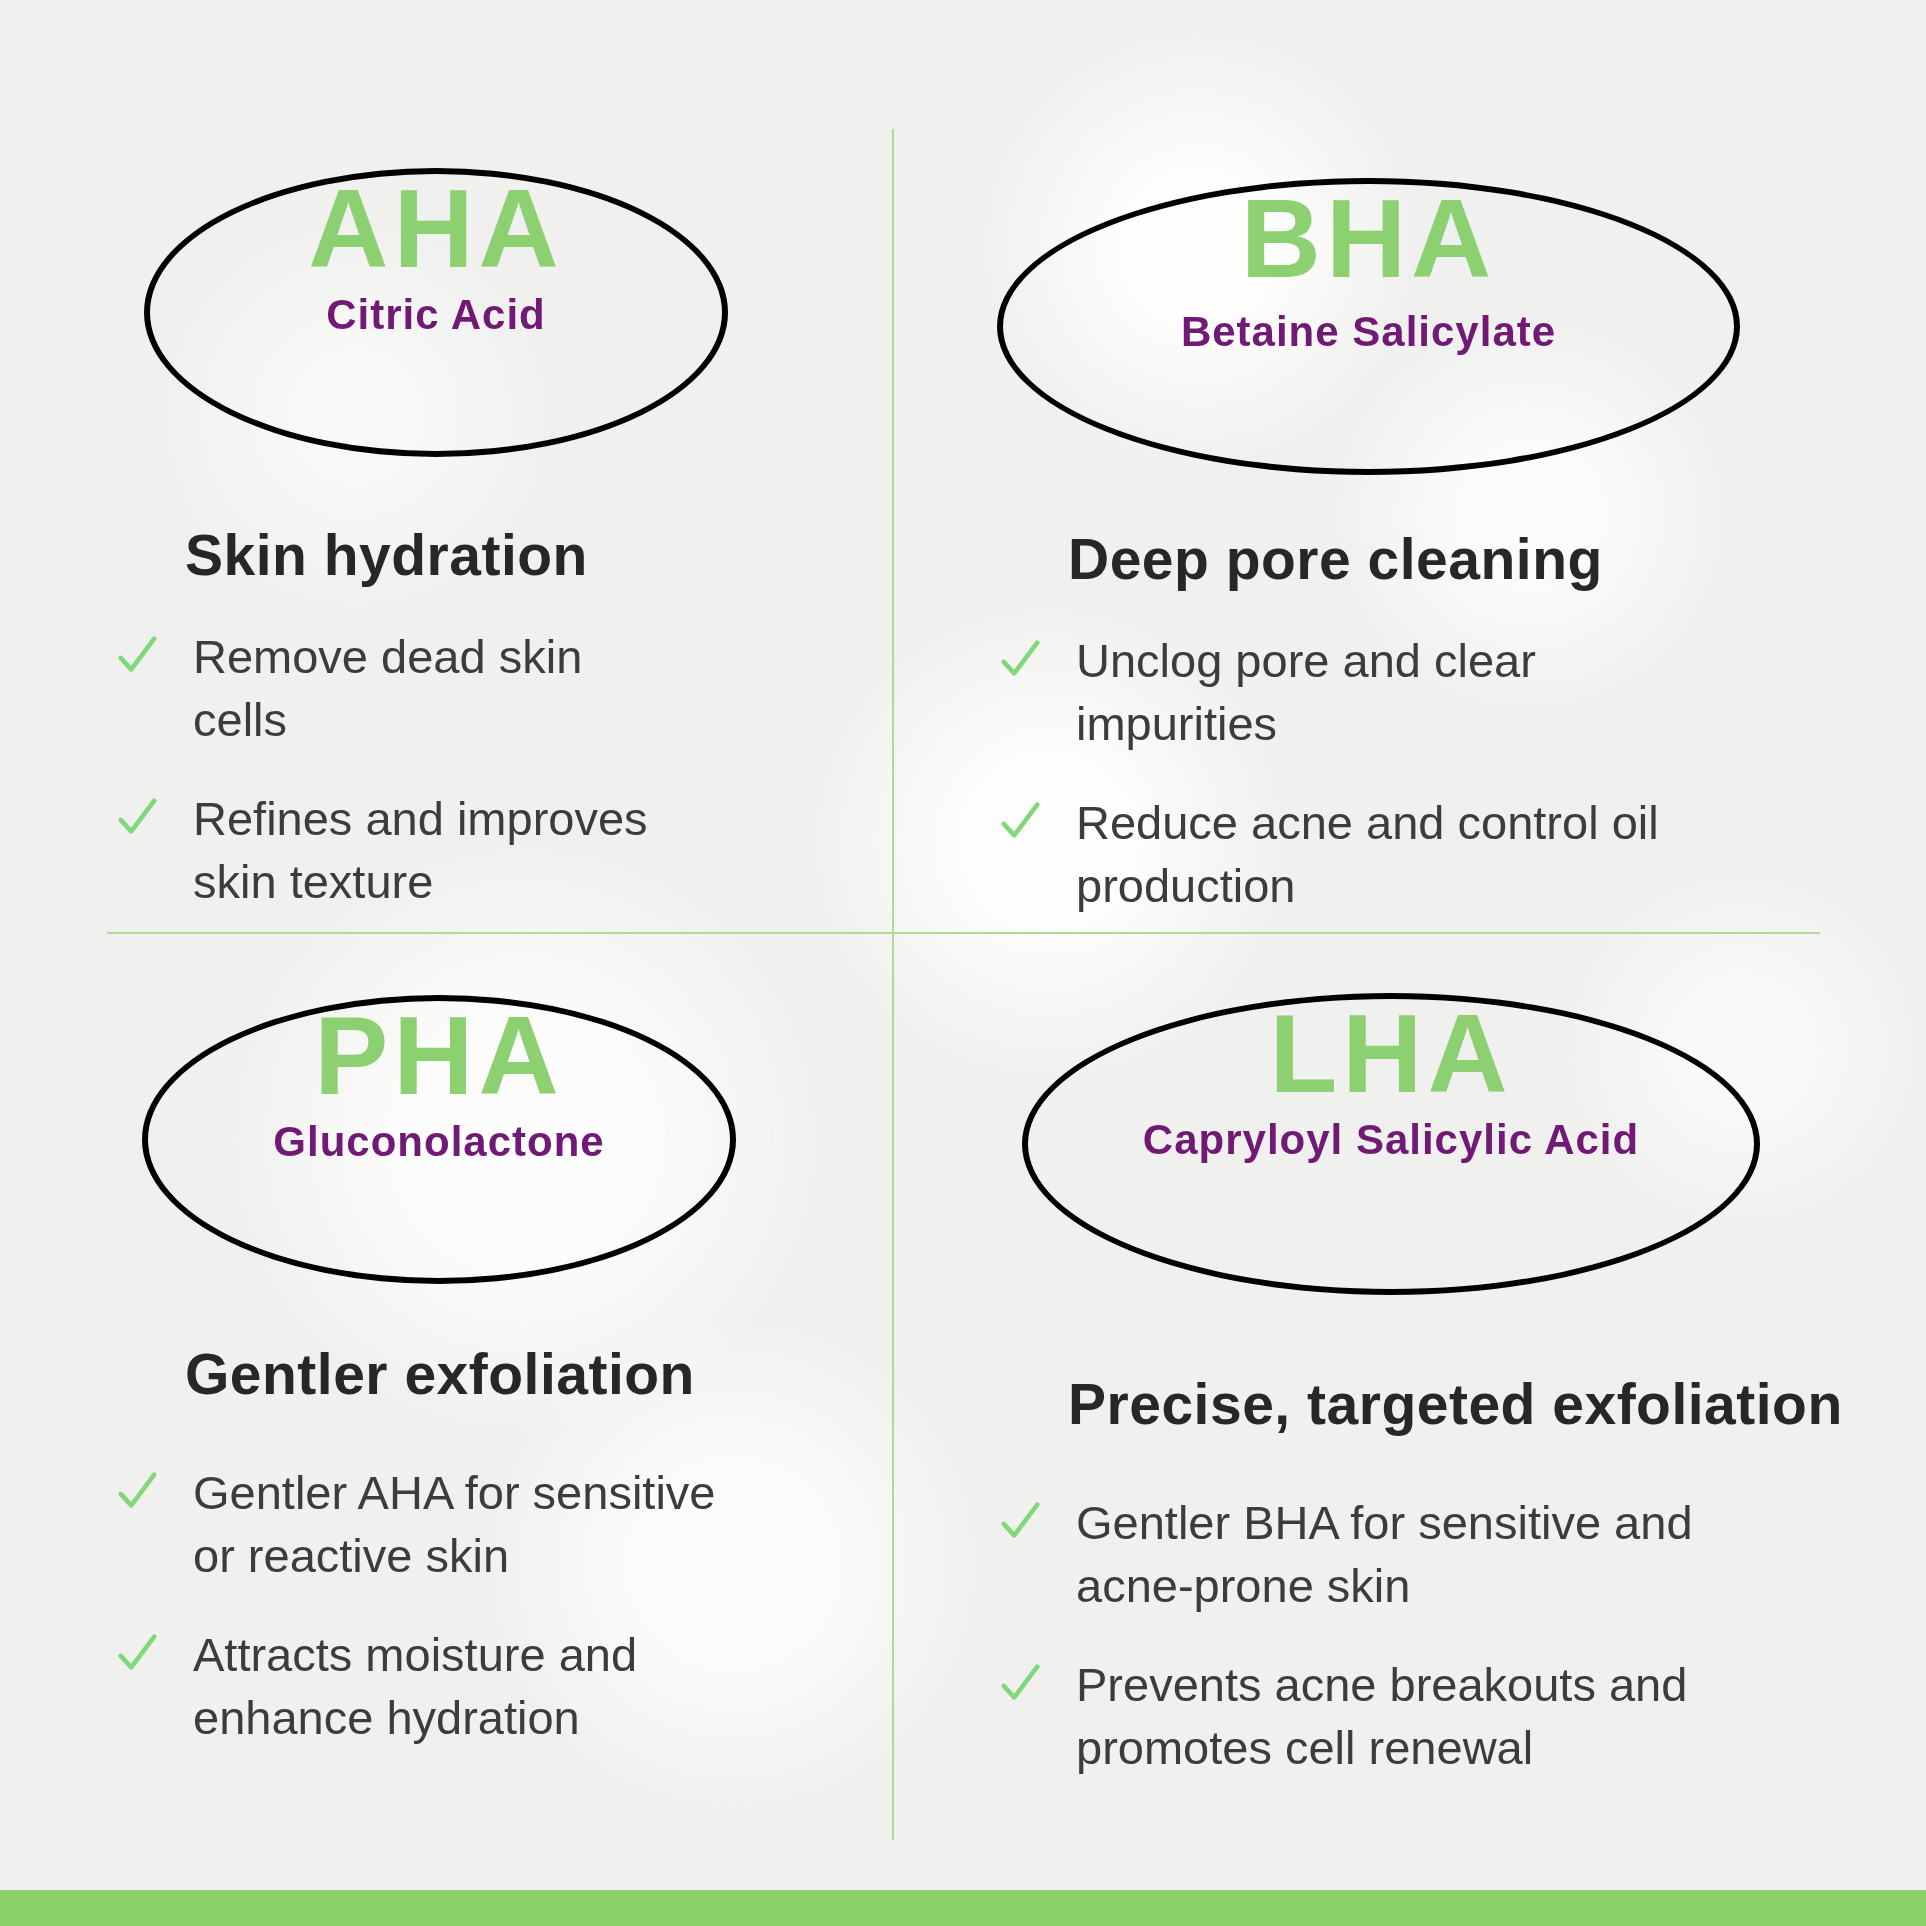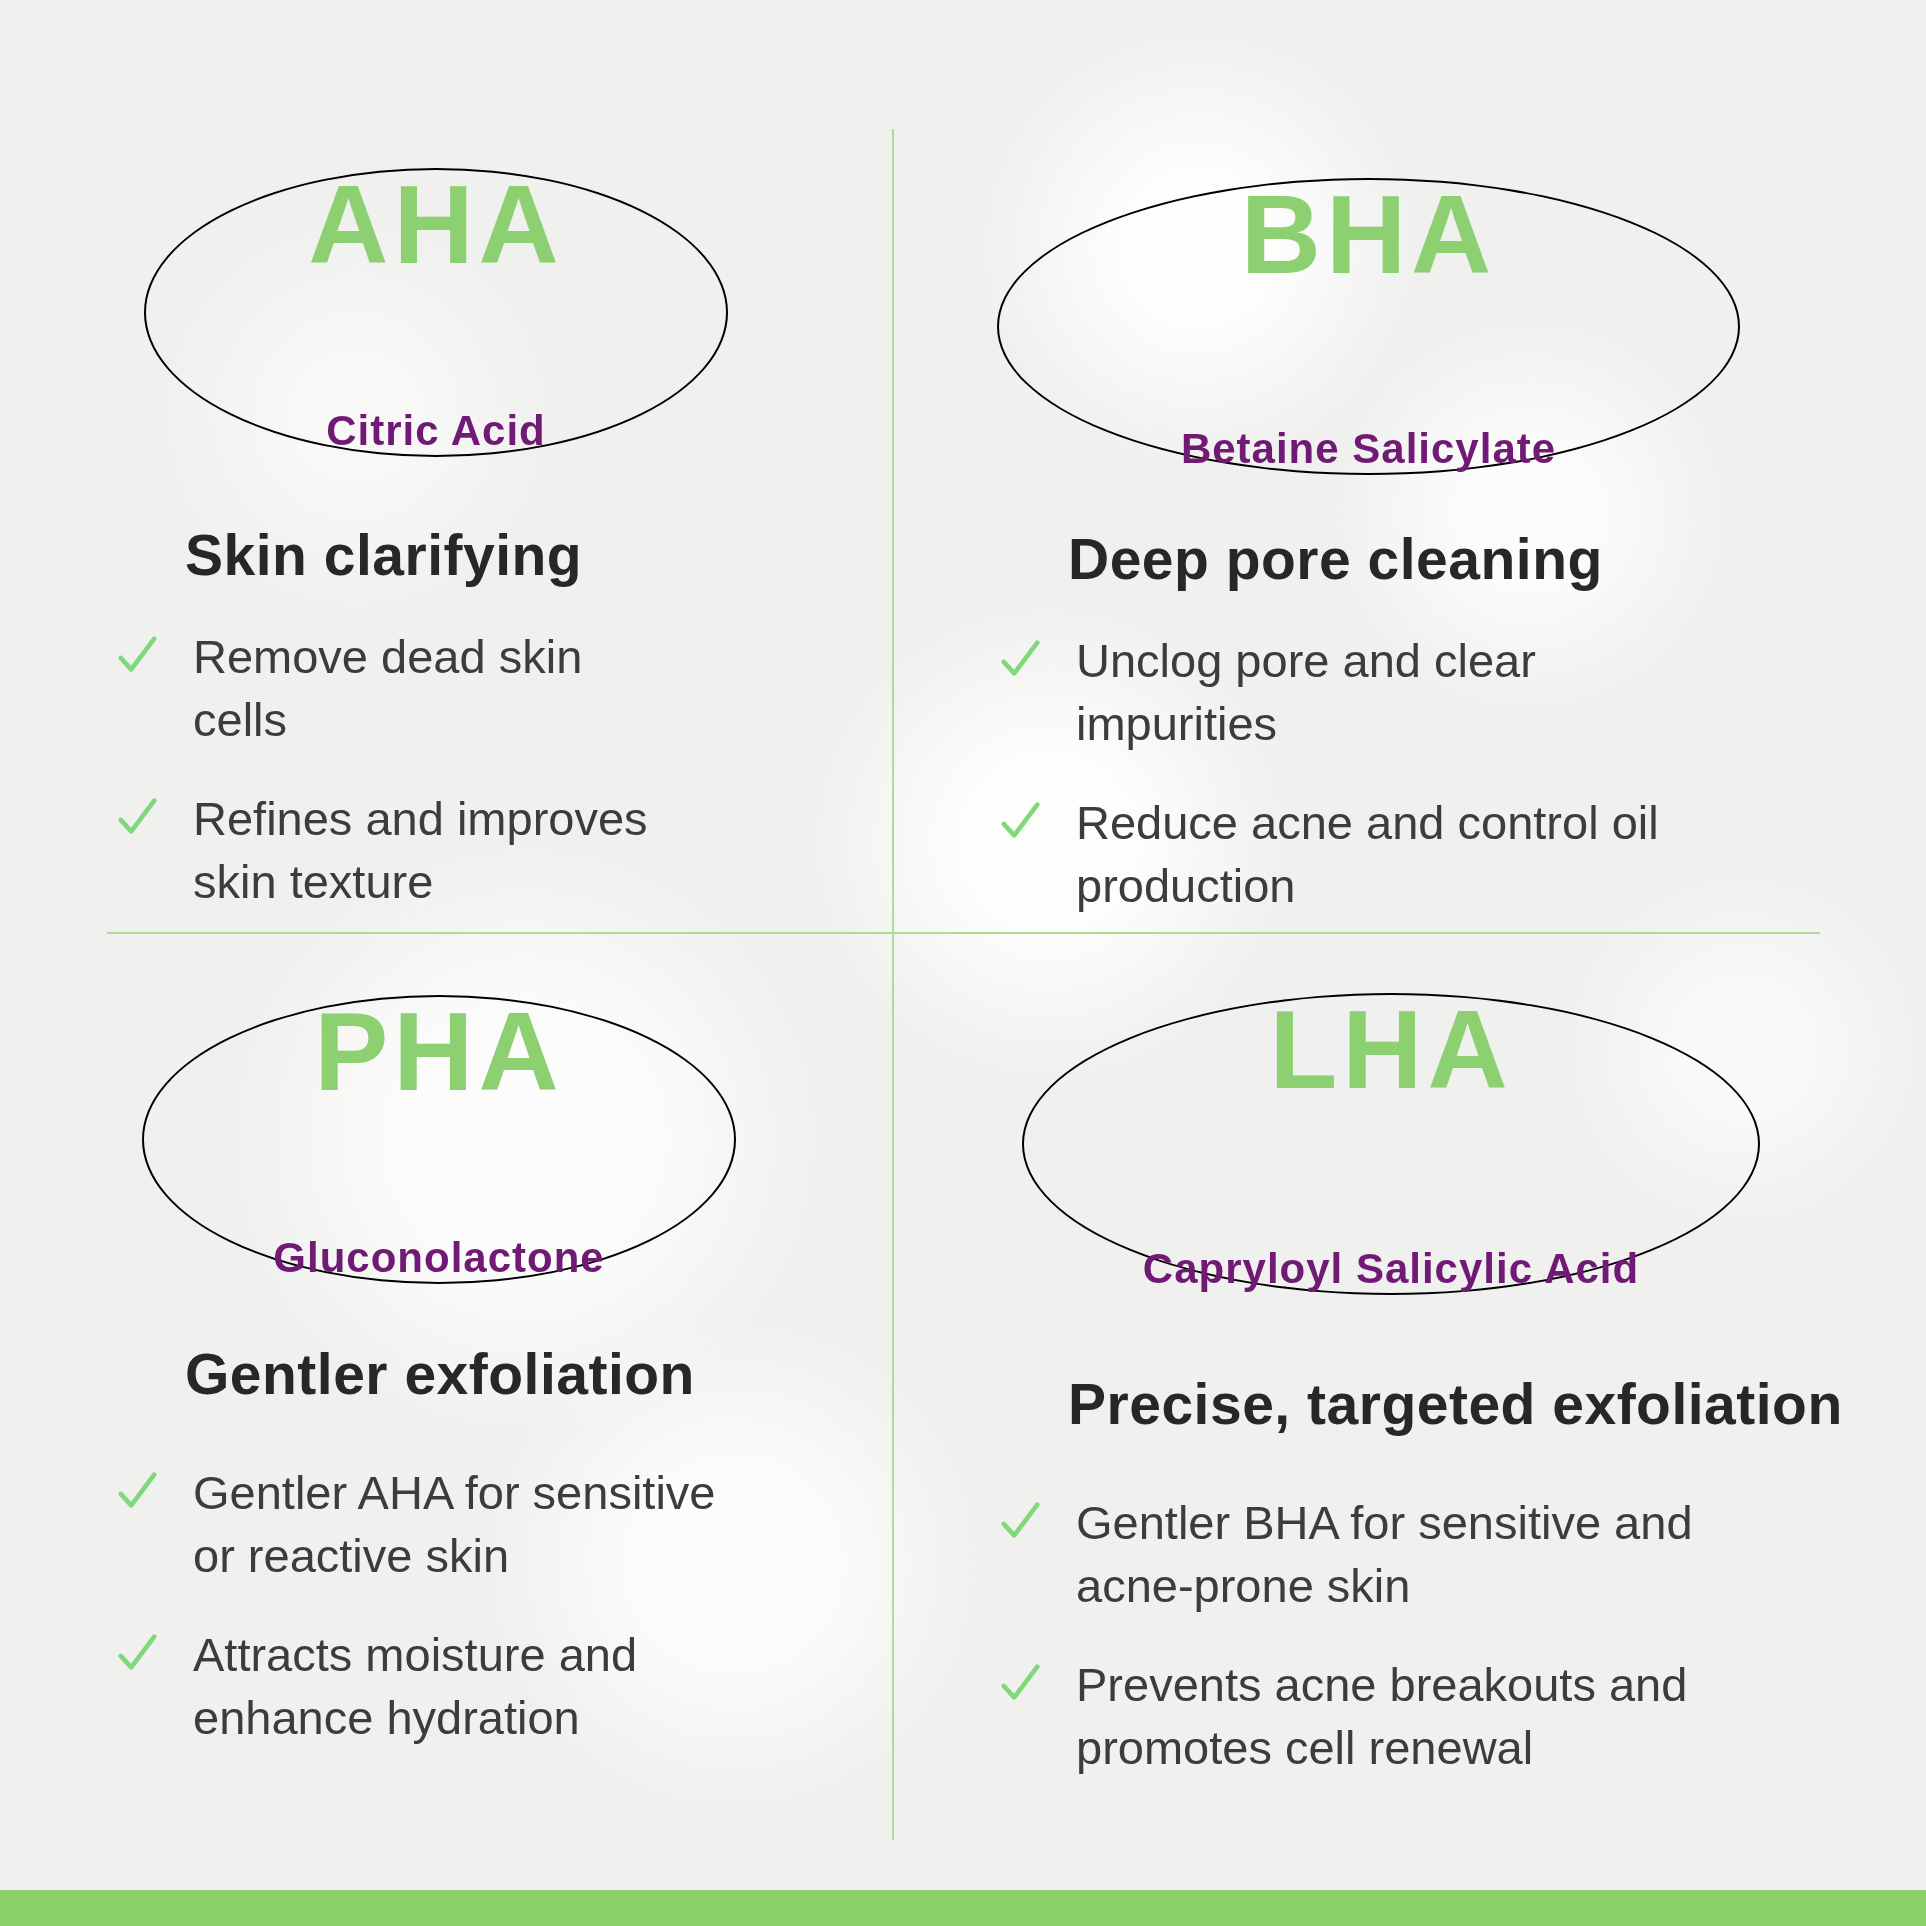--- a/index.html
+++ b/index.html
@@ -51,26 +51,26 @@
   .quadrant {
     position: absolute;
     box-sizing: border-box;
   }
   .q1 { left: 0;     top: 0;     width: 893px;  height: 934px;  padding: 168px 0 0 114px; }
   .q2 { left: 893px; top: 0;     width: 1034px; height: 934px;  padding: 178px 0 0 104px; }
   .q3 { left: 0;     top: 934px; width: 893px;  height: 957px;  padding: 61px  0 0 114px; }
   .q4 { left: 893px; top: 934px; width: 1034px; height: 957px;  padding: 59px  0 0 104px; }
 
   .badge {
-    border: 2px solid #000000;
+    border: 6px solid #000000;
     border-radius: 50%;
     display: flex;
     flex-direction: column;
     align-items: center;
-    justify-content: space-between;
+    justify-content: flex-start;
     box-sizing: border-box;
   }
   .q1 .badge { width: 584px; height: 289px; margin-left: 30px; }
   .q2 .badge { width: 743px; height: 297px; margin-left: 0px; gap: 7px; }
   .q3 .badge { width: 594px; height: 289px; margin-left: 28px; }
   .q4 .badge { width: 738px; height: 302px; margin-left: 25px; }
 
   .abbr {
     font-size: 111px;
     font-weight: bold;
@@ -131,21 +131,21 @@
 <body>
 
 <div class="divider-v"></div>
 <div class="divider-h"></div>
 
 <section class="quadrant q1">
   <div class="badge">
     <div class="abbr">AHA</div>
     <div class="ingredient">Citric Acid</div>
   </div>
-  <h2 class="heading">Skin clarifying</h2>
+  <h2 class="heading">Skin hydration</h2>
   <ul class="benefits">
     <li>
       <span class="check">
         <svg width="46" height="46" viewBox="0 0 24 24" fill="none">
             <path d="M3.5 13.5 L9 19.5 L21 3.5" stroke="#7fd97a" stroke-width="2.4" stroke-linecap="round" stroke-linejoin="round"></path>
           </svg>
       </span>
       <span class="benefit-text">Remove dead skin cells</span>
     </li>
     <li>

